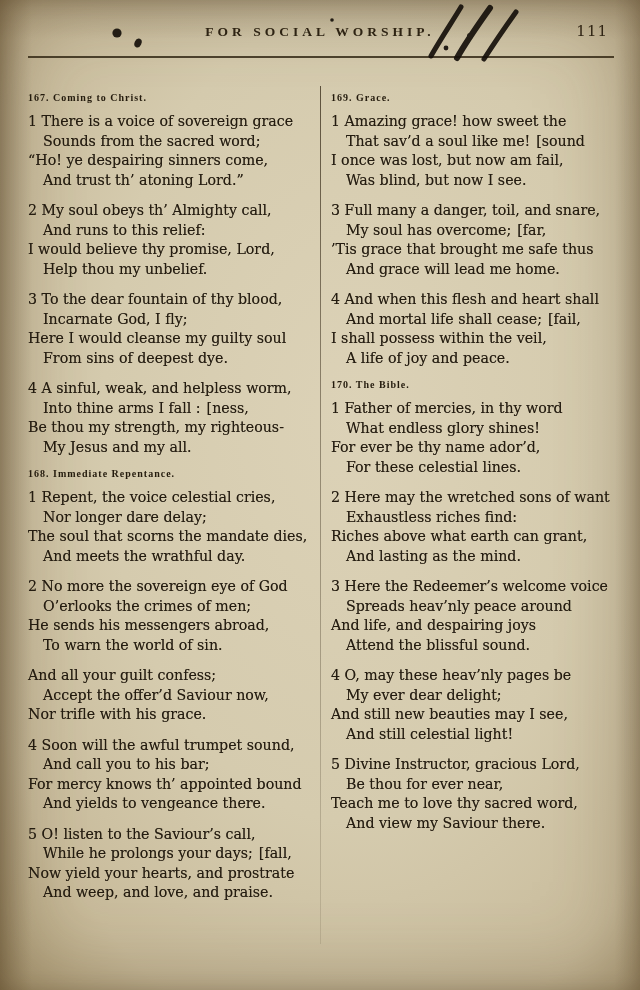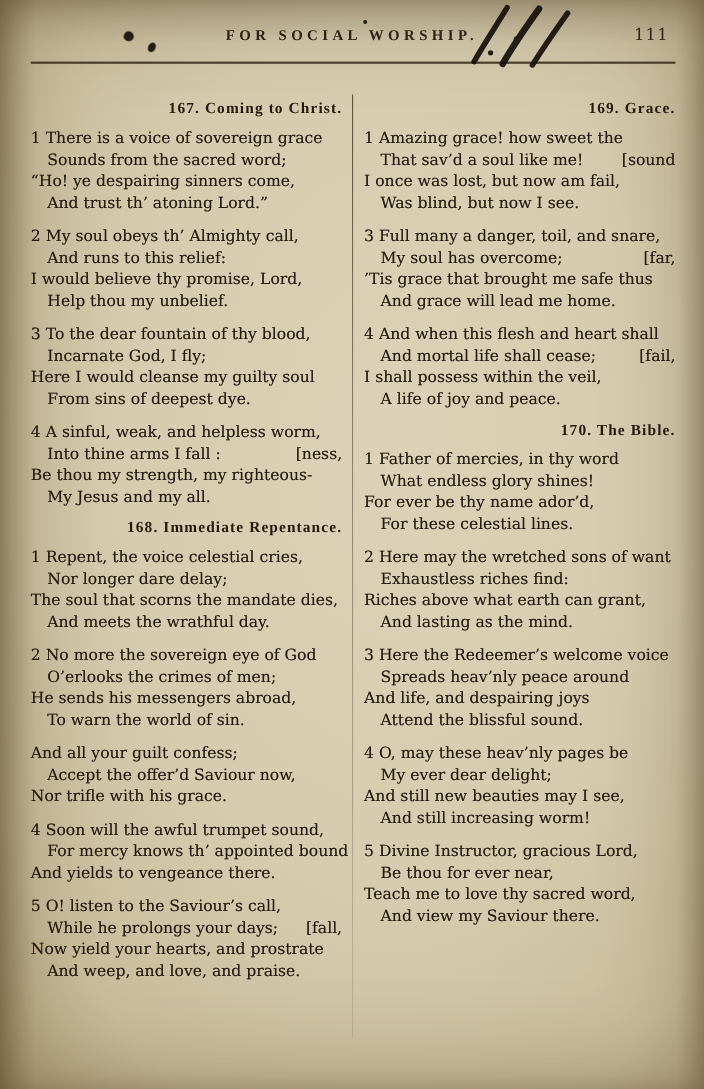--- a/index.html
+++ b/index.html
@@ -64,36 +64,36 @@
   .column{flex:1;min-width:0;}
   .col-divider{
     position:absolute;
     left:320px;top:86px;bottom:46px;
     width:1px;
     background:linear-gradient(180deg, rgba(52,40,22,.75) 0%, rgba(52,40,22,.45) 40%, rgba(52,40,22,.12) 100%);
     z-index:0;
   }
   .hymn-title{
     margin:10px 0 9px 0;
-    text-align:right;
+    text-align:left;
     font-family:"Liberation Serif","DejaVu Serif",serif;
-    font-size:14px;
+    font-size:10px;
     font-weight:bold;
     letter-spacing:1px;
     color:#241b0d;
   }
   .stanza{margin:4px 0 11px 0;}
   .line{
     font-size:14.2px;
     line-height:19.5px;
     white-space:nowrap;
     text-shadow:0 0 .4px rgba(36,28,18,.55);
   }
   .line:nth-child(even){padding-left:15px;}
-  .line.has-catch{display:flex;justify-content:space-between;}
+  .line.has-catch{display:flex;justify-content:flex-start;}
   .line .catch{padding-left:6px;}
 </style>
 </head>
 <body>
 
 <div class="page">
 
   <div class="header">
     <div class="running-title">FOR SOCIAL WORSHIP.</div>
     <div class="page-number">111</div>
@@ -161,20 +161,21 @@
             <div class="line">He sends his messengers abroad,</div>
             <div class="line">To warn the world of sin.</div>
           </div>
           <div class="stanza">
             <div class="line">And all your guilt confess;</div>
             <div class="line">Accept the offer’d Saviour now,</div>
             <div class="line">Nor trifle with his grace.</div>
           </div>
           <div class="stanza">
             <div class="line">4 Soon will the awful trumpet sound,</div>
+            <div class="line">And call you to his bar;</div>
             <div class="line">For mercy knows th’ appointed bound</div>
             <div class="line">And yields to vengeance there.</div>
           </div>
           <div class="stanza">
             <div class="line">5 O! listen to the Saviour’s call,</div>
             <div class="line has-catch">
               <span>While he prolongs your days; </span>
               <span class="catch">[fall,</span>
             </div>
             <div class="line">Now yield your hearts, and prostrate</div>
@@ -230,21 +231,21 @@
           <div class="stanza">
             <div class="line">3 Here the Redeemer’s welcome voice</div>
             <div class="line">Spreads heav’nly peace around</div>
             <div class="line">And life, and despairing joys</div>
             <div class="line">Attend the blissful sound.</div>
           </div>
           <div class="stanza">
             <div class="line">4 O, may these heav’nly pages be</div>
             <div class="line">My ever dear delight;</div>
             <div class="line">And still new beauties may I see,</div>
-            <div class="line">And still increasing worm!</div>
+            <div class="line">And still celestial light!</div>
           </div>
           <div class="stanza">
             <div class="line">5 Divine Instructor, gracious Lord,</div>
             <div class="line">Be thou for ever near,</div>
             <div class="line">Teach me to love thy sacred word,</div>
             <div class="line">And view my Saviour there.</div>
           </div>
         </div>
       </div>
   </div>

